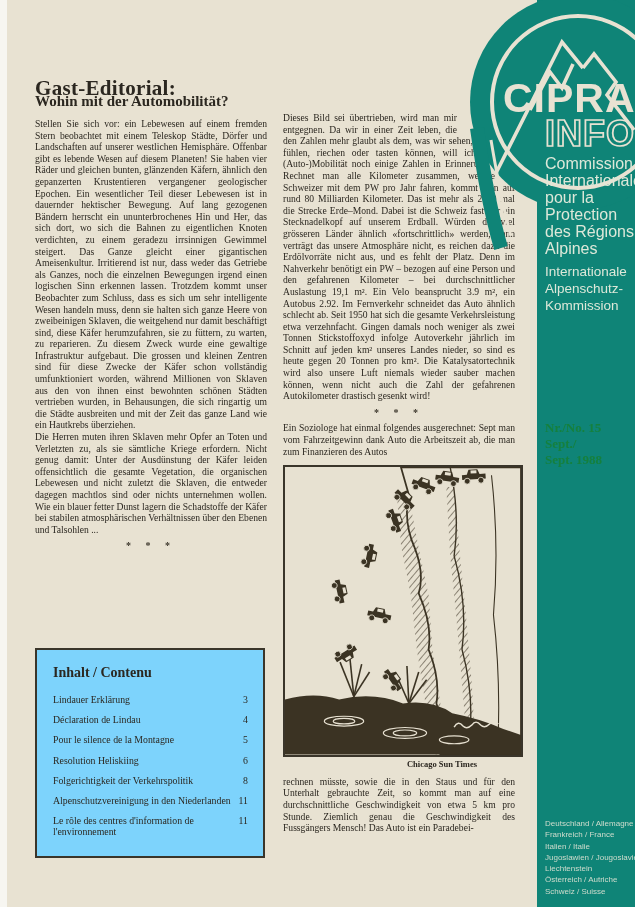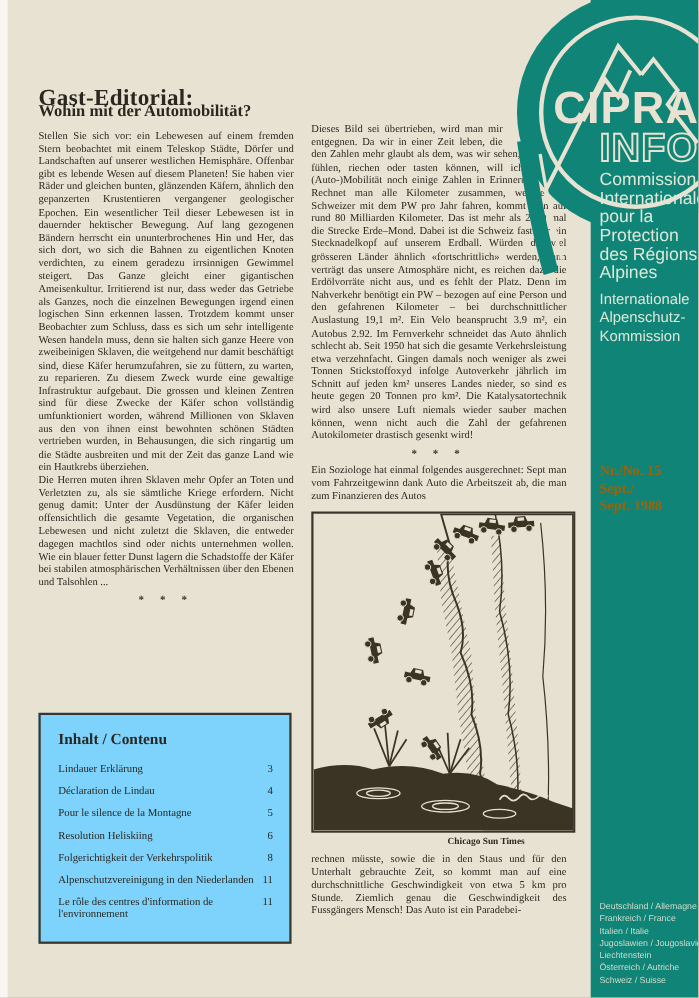--- a/index.html
+++ b/index.html
@@ -26,21 +26,21 @@
   .cartoon-box{width:240px;height:292px;border:2px solid #3a352a;box-sizing:border-box;background:#e7e1d1;overflow:hidden;}
   .cartoon-caption{text-align:right;font-size:8.5px;font-weight:bold;margin:2px 1px 5px 0;color:#2b2720;}
   .sidebar{position:absolute;left:537px;top:0;width:98px;height:907px;background:#0f8477;}
   .logo-svg{position:absolute;left:455px;top:0;width:180px;height:260px;z-index:2;}
   .sb-text{position:absolute;left:545px;color:#dde8d9;font-family:"Liberation Sans","DejaVu Sans",sans-serif;
            white-space:pre;z-index:3;}
   .org-fr{top:155px;font-size:16px;line-height:17px;}
   .org-de{top:263px;font-size:13.5px;line-height:17px;}
   .addr{top:337px;font-size:9.5px;line-height:14px;}
   .issue{top:420px;font-family:"Liberation Serif","DejaVu Serif",serif;font-weight:bold;
-         color:#a16207;font-size:13px;line-height:16px;}
+         color:#15803d;font-size:13px;line-height:16px;}
   .countries{top:818px;font-size:8px;line-height:11.3px;color:#cfdccd;}
 </style>
 </head>
 <body>
 
 <div class="page">
 
   <div class="scan-edge"></div>
 
   <div class="kicker">Gast-Editorial:</div>

